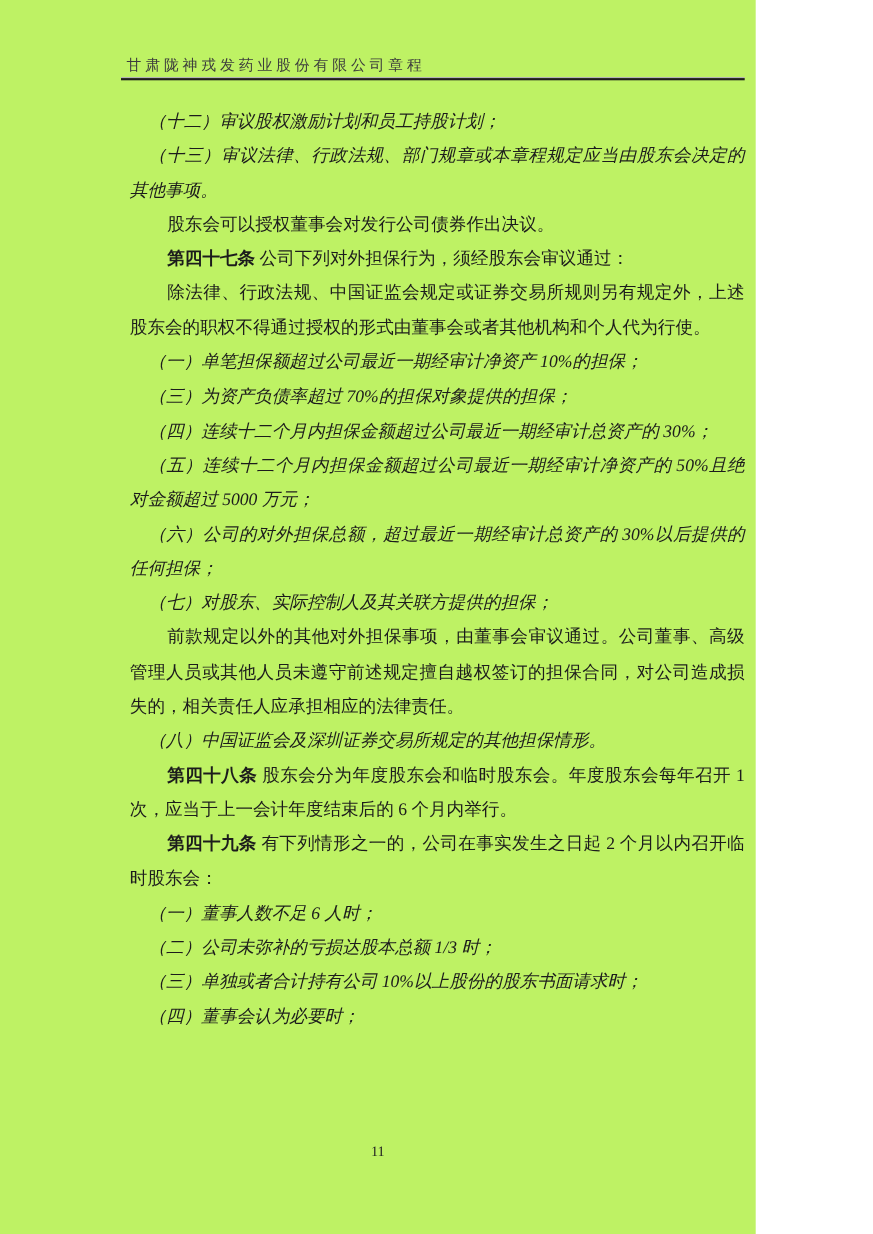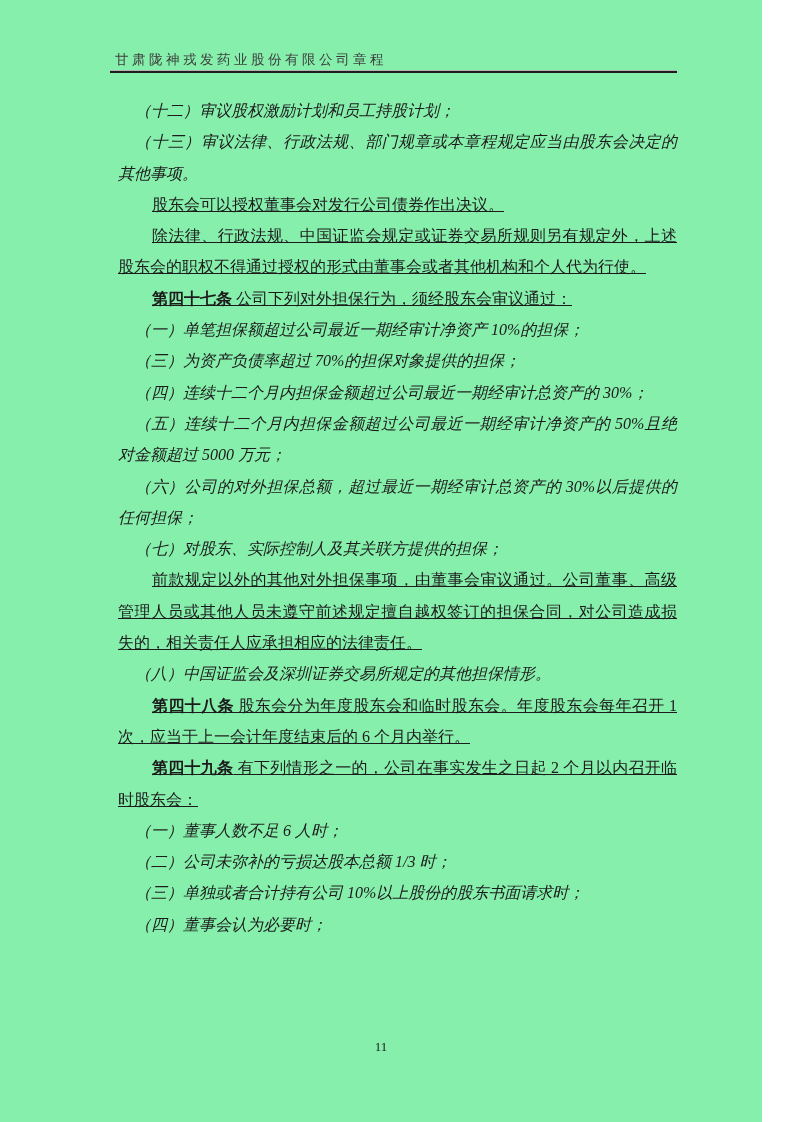--- a/index.html
+++ b/index.html
@@ -1,21 +1,21 @@
 <!DOCTYPE html>
 <html lang="zh"><head>
 <meta charset="utf-8">
 <style>
   * { margin: 0; padding: 0; box-sizing: border-box; }
   html, body { background: #ffffff; }
   .page {
     position: relative;
-    width: 762px;
+    width: 687px;
     height: 1122px;
-    background: #86efac;
+    background: #bef264;
     font-family: "Liberation Serif", serif;
     color: #1c1c1c;
     overflow: hidden;
   }
   .doc-header {
     position: absolute;
     left: 115px;
     top: 51px;
     font-size: 13.5px;
     letter-spacing: 3.5px;
@@ -38,21 +38,21 @@
   .doc-body {
     position: absolute;
     left: 118px;
     top: 95px;
     width: 559px;
     font-size: 16px;
     line-height: 31.3px;
     text-align: justify;
   }
   p.para { margin: 0; }
-  .indent-normal { text-indent: 34px; text-decoration: underline; }
+  .indent-normal { text-indent: 34px; }
   .indent-paren  { text-indent: 17px; font-style: italic; }
   .article-no { font-weight: bold; }
   .page-number {
     position: absolute;
     left: 0;
     right: 0;
     top: 1039px;
     text-align: center;
     font-size: 13px;
     color: #222222;
@@ -67,23 +67,23 @@
 
   <div class="header-rule"></div>
 
   <main class="doc-body" id="paragraphs">
   <p class="para indent-paren"><span>（十二）审议股权激励计划和员工持股计划；</span></p>
 
   <p class="para indent-paren"><span>（十三）审议法律、行政法规、部门规章或本章程规定应当由股东会决定的其他事项。</span></p>
 
   <p class="para indent-normal"><span>股东会可以授权董事会对发行公司债券作出决议。</span></p>
 
+  <p class="para indent-normal"><span class="article-no">第四十七条</span><span> 公司下列对外担保行为，须经股东会审议通过：</span></p>
+
   <p class="para indent-normal"><span>除法律、行政法规、中国证监会规定或证券交易所规则另有规定外，上述股东会的职权不得通过授权的形式由董事会或者其他机构和个人代为行使。</span></p>
-
-  <p class="para indent-normal"><span class="article-no">第四十七条</span><span> 公司下列对外担保行为，须经股东会审议通过：</span></p>
 
   <p class="para indent-paren"><span>（一）单笔担保额超过公司最近一期经审计净资产 10%的担保；</span></p>
 
 
   <p class="para indent-paren"><span>（三）为资产负债率超过 70%的担保对象提供的担保；</span></p>
 
   <p class="para indent-paren"><span>（四）连续十二个月内担保金额超过公司最近一期经审计总资产的 30%；</span></p>
 
   <p class="para indent-paren"><span>（五）连续十二个月内担保金额超过公司最近一期经审计净资产的 50%且绝对金额超过 5000 万元；</span></p>
 

